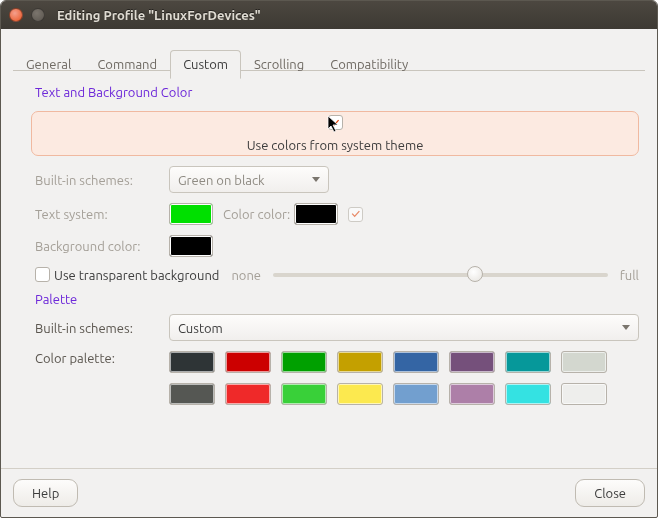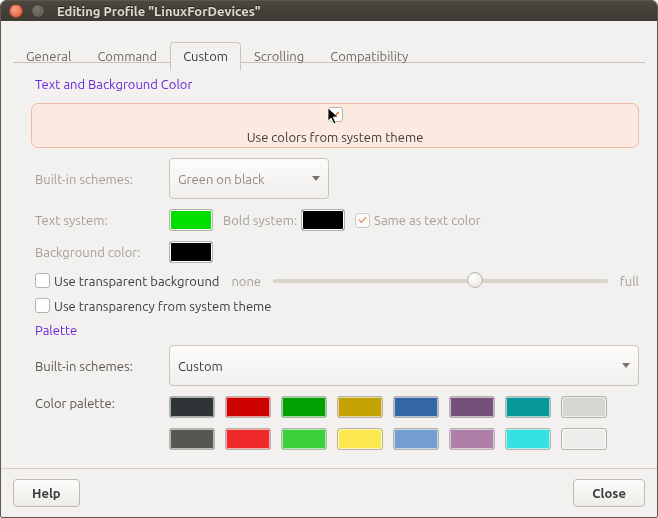--- a/index.html
+++ b/index.html
@@ -133,21 +133,21 @@
   .select {
     display: inline-flex;
     align-items: center;
     justify-content: space-between;
     border: 1px solid #c9c5bd;
     background: linear-gradient(to bottom, #fdfcfb, #f1efed);
     border-radius: 4px;
     padding: 4px 8px;
     color: #8e8a82;
     min-width: 160px;
-    height: 41px;
+    height: 27px;
   }
   .select.wide { flex: 1; min-width: auto; color: #3c3c3c; }
   .caret-down {
     width: 0; height: 0;
     border-left: 4px solid transparent;
     border-right: 4px solid transparent;
     border-top: 5px solid #7a756d;
     margin-left: 10px;
   }
   .swatch {
@@ -188,25 +188,24 @@
   }
   .footer {
     border-top: 1px solid #d3cfc7;
     padding: 10px 12px;
     display: flex;
     justify-content: space-between;
   }
   .btn {
     border: 1px solid #c0bbb2;
     background: linear-gradient(to bottom, #fdfcfb, #eeece8);
-    border-radius: 4px;
+    border-radius: 9px;
     padding: 6px 18px;
     color: #3c3c3c;
     cursor: pointer;
-    font-weight: bold;
   }
 </style>
 </head>
 <body>
 
 <div class="window">
 
   <div class="titlebar">
     <span class="tb-btn tb-close"></span>
     <span class="tb-btn tb-min"></span>
@@ -240,45 +239,40 @@
         <span class="field-label">Built-in schemes:</span>
         <div class="select">
           <span>Green on black</span>
           <span class="caret-down"></span>
         </div>
       </div>
 
       <div class="row">
         <span class="field-label">Text system:</span>
         <span class="swatch" style="background:#00E000"></span>
-        <span class="lbl-dim" style="margin-left:6px">Bold system:</span>
+        <span class="lbl-dim" style="margin-left:6px">Color color:</span>
         <span class="swatch" style="background:#000000"></span>
         <span class="checkbox checked" style="margin-left:6px;opacity:.6"></span>
-        <span class="lbl-dim">Same as text color</span>
       </div>
 
       <div class="row">
         <span class="field-label">Background color:</span>
         <span class="swatch" style="background:#000000"></span>
       </div>
 
       <div class="row">
         <span class="checkbox"></span>
         <span class="lbl">Use transparent background</span>
         <span class="slider-lbl" style="margin-left:8px">none</span>
         <div class="slider">
           <div class="slider-thumb" style="left:58%"></div>
         </div>
         <span class="slider-lbl">full</span>
       </div>
 
-      <div class="row">
-        <span class="checkbox"></span>
-        <span class="lbl">Use transparency from system theme</span>
-      </div>
 
       <div class="section-title" style="margin-top:6px">Palette</div>
 
       <div class="row">
         <span class="field-label-dark">Built-in schemes:</span>
         <div class="select wide">
           <span>Custom</span>
           <span class="caret-down"></span>
         </div>
       </div>

